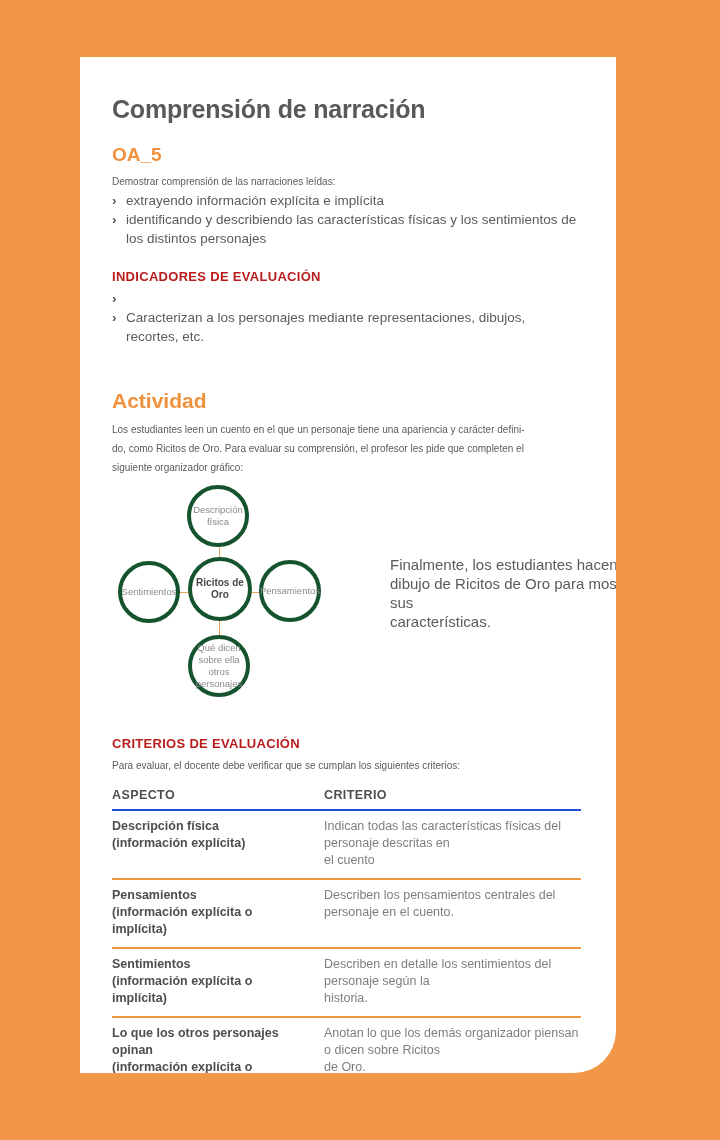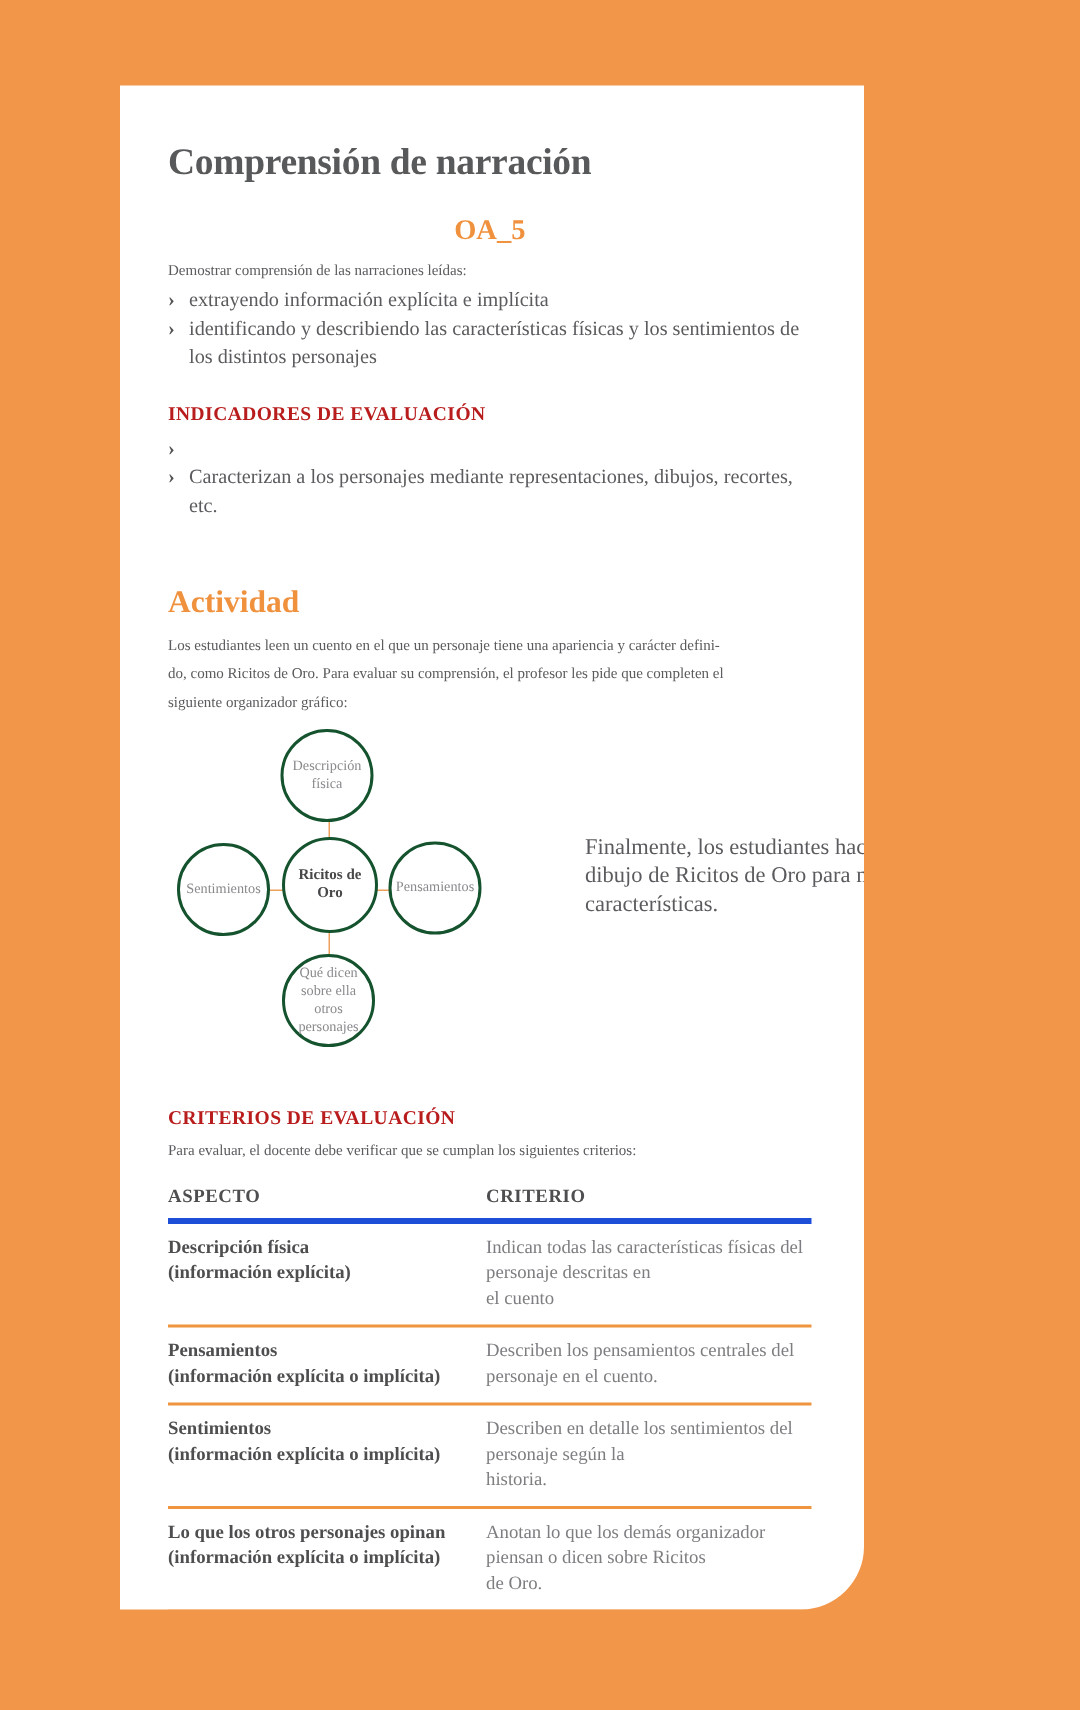--- a/index.html
+++ b/index.html
@@ -5,36 +5,34 @@
   html, body { margin: 0; padding: 0; }
   body {
     width: 720px; height: 1140px;
     background: #F2964A;
     position: relative;
     font-family: "Liberation Sans", sans-serif;
     overflow: hidden;
   }
   .page {
     position: absolute; left: 80px; top: 57px;
-    width: 496px; height: 1016px;
+    width: 536px; height: 1016px;
     background: #ffffff;
     border-bottom-right-radius: 42px;
     box-sizing: border-box;
     padding: 38px 35px 16px 32px;
     overflow: hidden;
-    font-family: Liberation Serif, serif;
   }
   .doc-title {
     font-size: 25px; font-weight: bold; color: #58595B;
     letter-spacing: -0.2px; margin: 0 0 20px 0;
   }
   .oa-code {
     font-size: 19px; font-weight: bold; color: #F0913D;
     margin: 0 0 6px 0;
-    text-align: center;
   }
   .body-text {
     font-size: 10px; line-height: 19px; color: #5B5B5F; margin: 0;
   }
   .pre { white-space: pre-line; }
   .bullets { list-style: none; margin: 0; padding: 0; }
   .bullets li {
     display: flex; font-size: 13.5px; line-height: 19px; color: #5B5B5F;
   }
   .bullets .marker { width: 14px; flex: none; font-weight: bold; color: #545457; }
@@ -45,21 +43,21 @@
   .activity-heading {
     font-size: 21px; font-weight: bold; color: #F0913D;
     margin: 43px 0 7px 0;
   }
   .diagram-row { position: relative; height: 250px; margin-top: 6px; }
   .diagram { position: absolute; left: 0; top: 0; width: 290px; height: 230px; }
   .connector { position: absolute; background: #EDA05C; }
   .connector.v { left: 107px; top: 33px; width: 1px; height: 150px; }
   .connector.h { left: 37px; top: 109px; width: 141px; height: 1px; }
   .circle {
-    position: absolute; border: 2px solid #14532d; border-radius: 50%;
+    position: absolute; border: 4px solid #14532d; border-radius: 50%;
     background: #ffffff; display: flex; align-items: center; justify-content: center;
     text-align: center; font-size: 9.5px; line-height: 12px; color: #8A8A8E;
     box-sizing: border-box;
   }
   .circle.c-top    { left: 75px;  top: 2px;   width: 62px; height: 62px; }
   .circle.c-center { left: 76px;  top: 74px;  width: 64px; height: 64px;
                      font-weight: bold; color: #48484B; font-size: 10px; }
   .circle.c-left   { left: 6px;   top: 78px;  width: 62px; height: 62px; }
   .circle.c-right  { left: 147px; top: 77px;  width: 62px; height: 62px; }
   .circle.c-bottom { left: 76px;  top: 152px; width: 62px; height: 62px; }
@@ -68,21 +66,21 @@
     font-size: 15px; line-height: 19px; color: #5B5B5F;
   }
   .criteria-heading { margin-top: 3px; }
   .criteria-table {
     width: 100%; border-collapse: collapse; margin-top: 13px;
     table-layout: fixed;
   }
   .criteria-table th {
     font-size: 12.5px; color: #4E4E51; text-align: left; font-weight: bold;
     letter-spacing: 0.4px; padding: 0 0 7px 0;
-    border-bottom: 4px solid #1d4ed8;
+    border-bottom: 2px solid #1d4ed8;
   }
   .criteria-table th.col-aspect, .criteria-table td.aspect { width: 198px; padding-right: 14px; }
   .criteria-table td {
     vertical-align: top; border-bottom: 2px solid #F0953F;
     padding: 7px 0 9px 0; font-size: 12.5px; line-height: 17px;
   }
   .criteria-table td.aspect { font-weight: bold; color: #4E4E51; }
   .criteria-table td.criterion { color: #7E7E82; }
 </style>
 </head>

